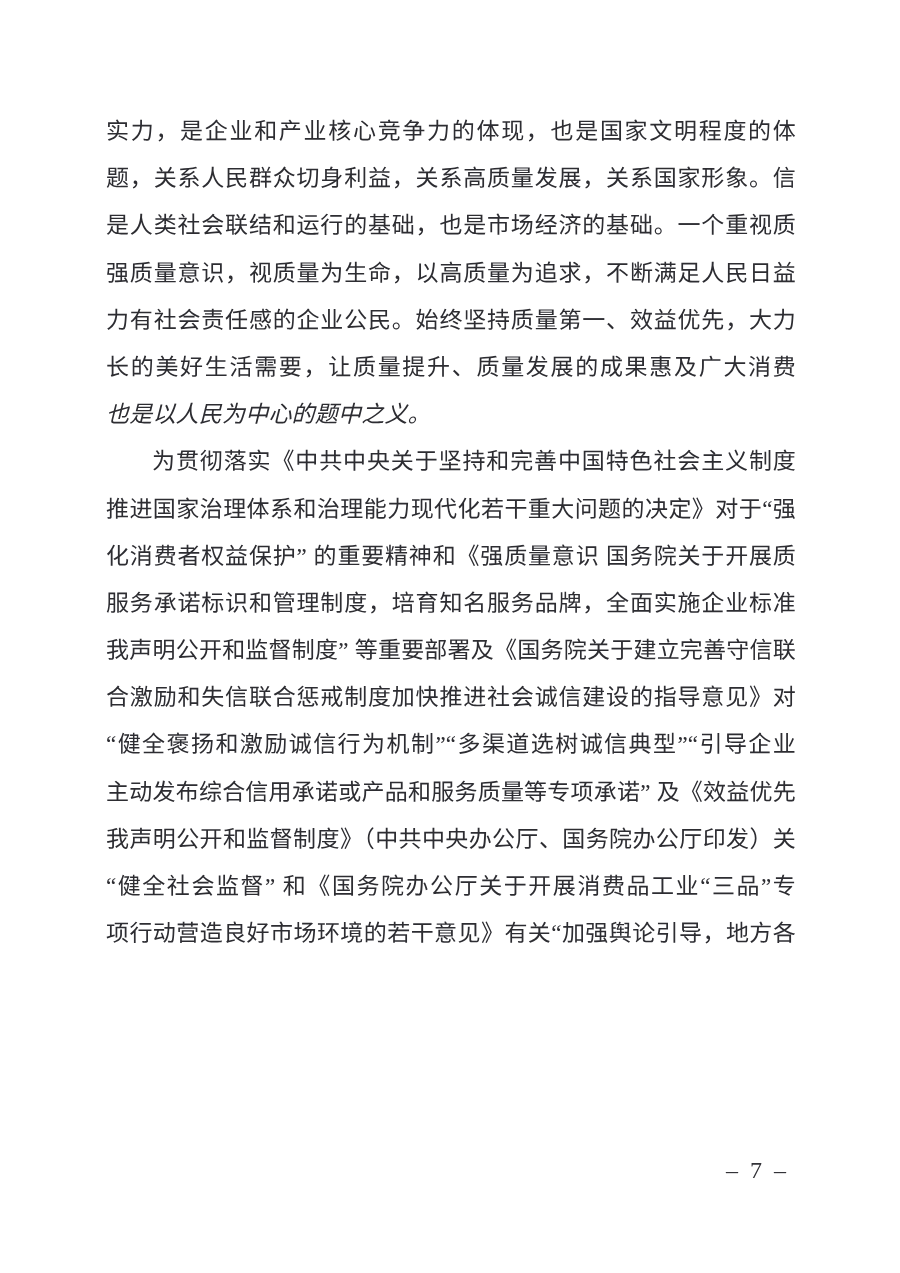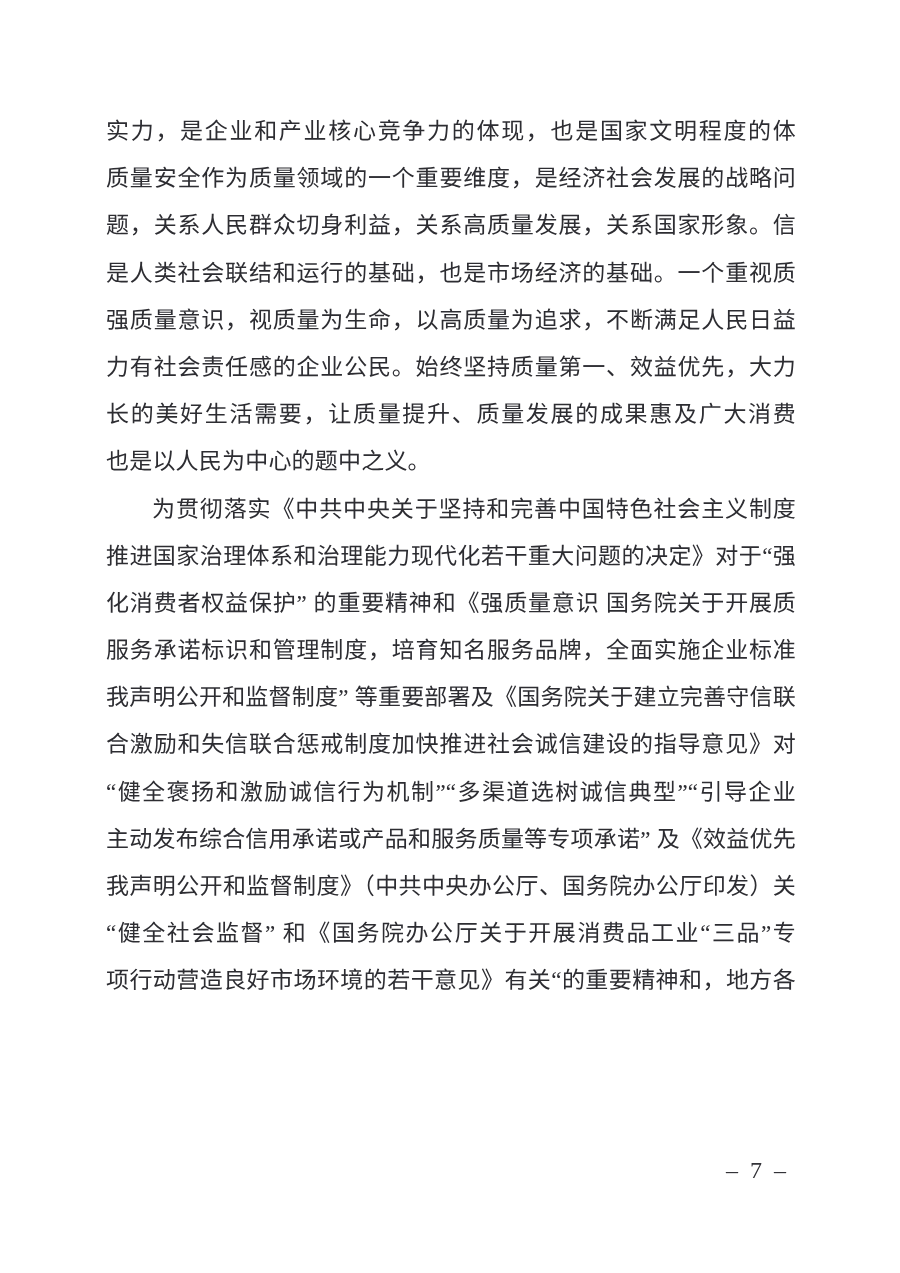--- a/index.html
+++ b/index.html
@@ -28,20 +28,21 @@
     height: 47.2px;
     overflow: hidden;
     text-align: justify;
     text-align-last: justify;
     text-justify: inter-character;
     letter-spacing: 0.2px;
   }
   .line.para-end {
     text-align: center;
     text-align-last: left;
+    font-style: italic;
   }
   .line.indent {
     text-indent: 2em;
   }
   .page-number {
     position: absolute;
     left: 726px;
     top: 1155px;
     font-size: 24px;
     line-height: 30px;
@@ -50,33 +51,32 @@
     font-family: "Liberation Serif", "DejaVu Serif", serif;
     white-space: nowrap;
   }
 </style>
 </head>
 <body>
 
 <div class="page">
   <div class="text-block">
     <div class="line">实力，是企业和产业核心竞争力的体现，也是国家文明程度的体现。</div>
-    <div class="line">质量安全作为质量领域的一个重要维度，是经济社会发展的战略问</div>
     <div class="line">题，关系人民群众切身利益，关系高质量发展，关系国家形象。信用</div>
     <div class="line">是人类社会联结和运行的基础，也是市场经济的基础。一个重视质量</div>
     <div class="line">强质量意识，视质量为生命，以高质量为追求，不断满足人民日益增</div>
     <div class="line">力有社会责任感的企业公民。始终坚持质量第一、效益优先，大力增</div>
     <div class="line">长的美好生活需要，让质量提升、质量发展的成果惠及广大消费者，</div>
     <div class="line para-end">也是以人民为中心的题中之义。</div>
     <div class="line indent">为贯彻落实《中共中央关于坚持和完善中国特色社会主义制度</div>
     <div class="line">推进国家治理体系和治理能力现代化若干重大问题的决定》对于“强</div>
     <div class="line">化消费者权益保护” 的重要精神和《强质量意识 国务院关于开展质量</div>
     <div class="line">服务承诺标识和管理制度，培育知名服务品牌，全面实施企业标准自</div>
     <div class="line">我声明公开和监督制度” 等重要部署及《国务院关于建立完善守信联</div>
     <div class="line">合激励和失信联合惩戒制度加快推进社会诚信建设的指导意见》对于</div>
     <div class="line">“健全褒扬和激励诚信行为机制”“多渠道选树诚信典型”“引导企业</div>
     <div class="line">主动发布综合信用承诺或产品和服务质量等专项承诺” 及《效益优先</div>
     <div class="line">我声明公开和监督制度》（中共中央办公厅、国务院办公厅印发）关于</div>
     <div class="line">“健全社会监督” 和《国务院办公厅关于开展消费品工业“三品”专</div>
-    <div class="line">项行动营造良好市场环境的若干意见》有关“的重要精神和，地方各</div>
+    <div class="line">项行动营造良好市场环境的若干意见》有关“加强舆论引导，地方各</div>
   </div>
   <div class="page-number">– 7 –</div>
 </div>
 
 </body></html>

